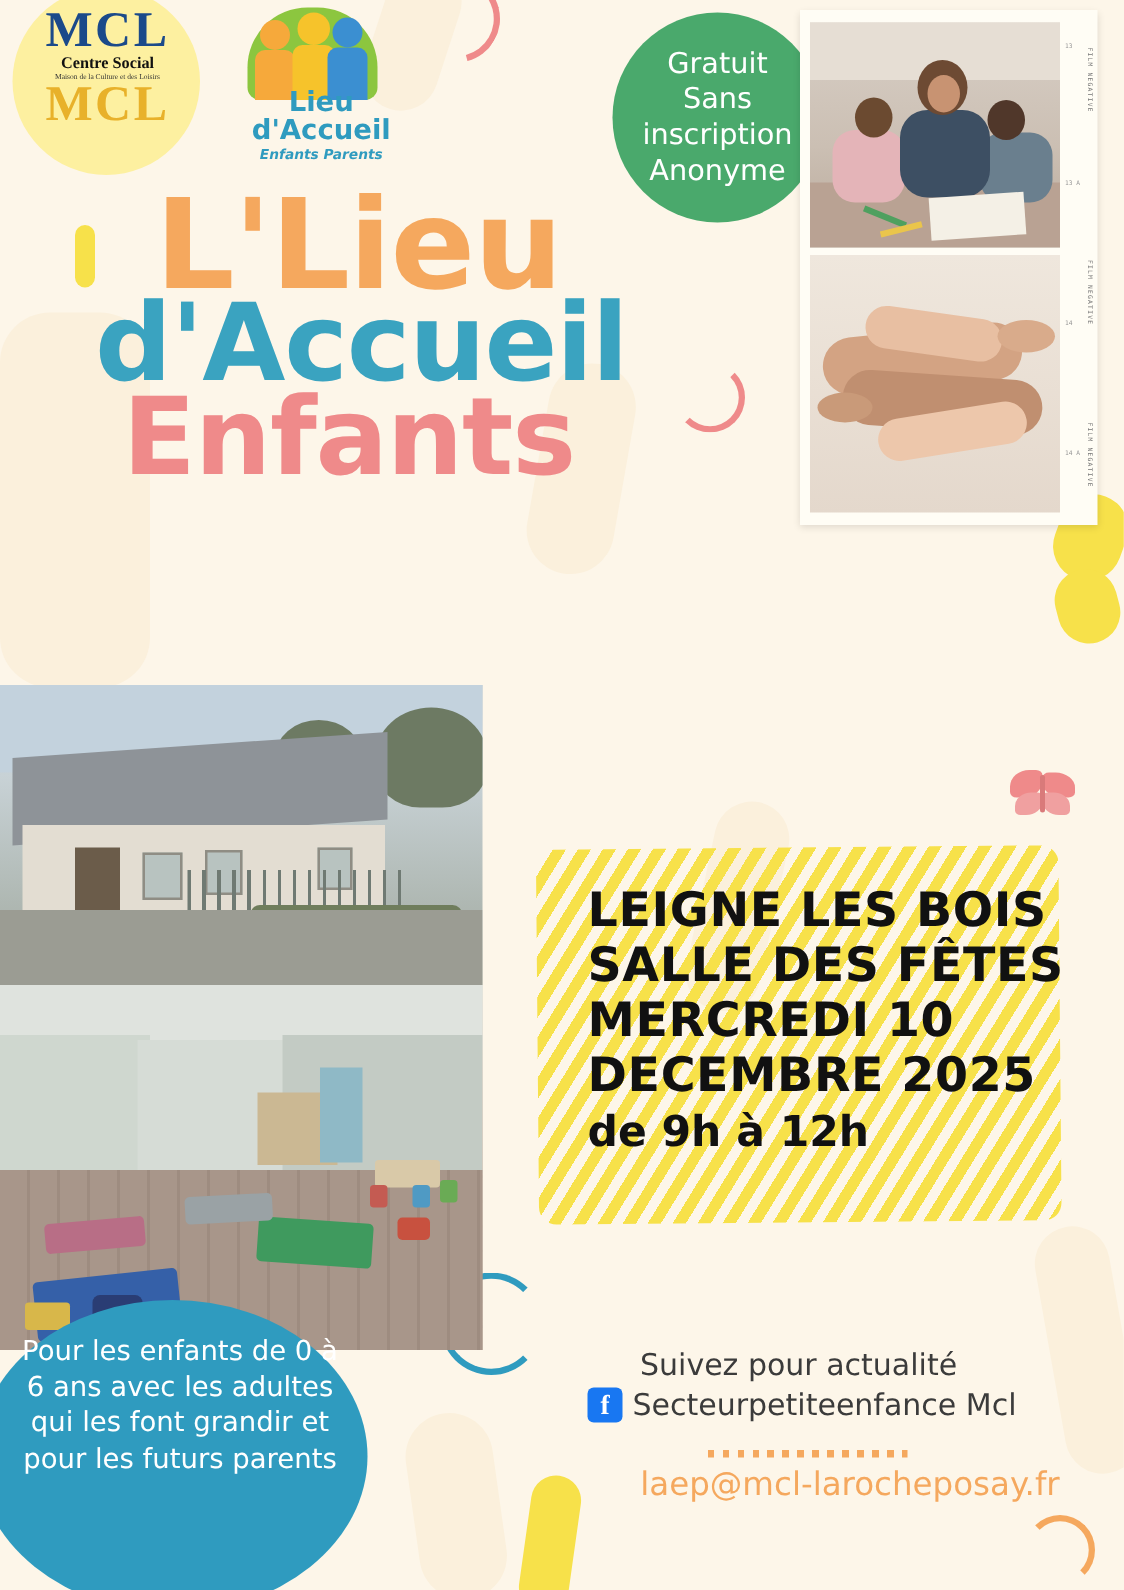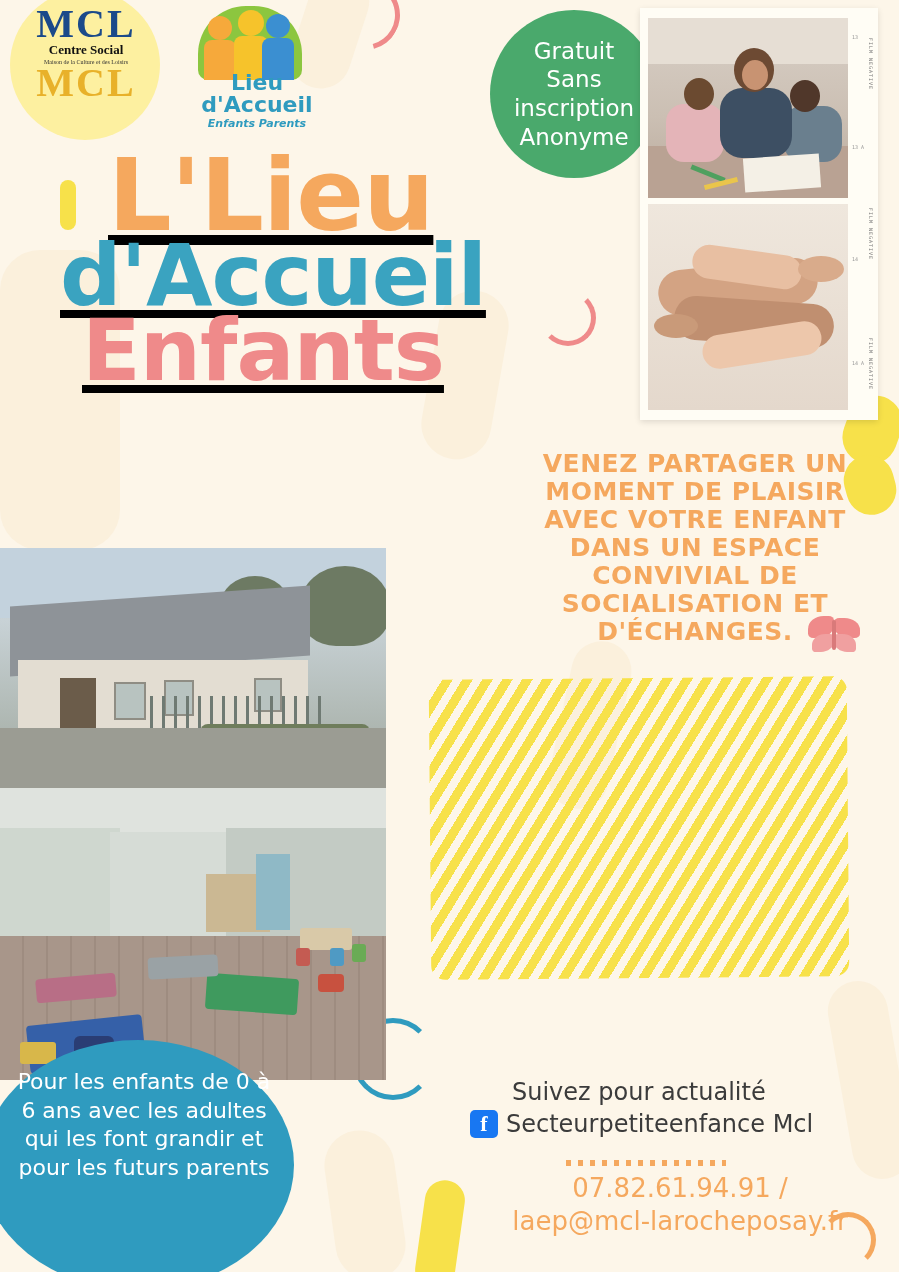--- a/index.html
+++ b/index.html
@@ -94,21 +94,21 @@
   .ph1 .paper{position:absolute;left:96px;bottom:8px;width:76px;height:34px;background:#f4f0e6;transform:rotate(-4deg);}
   .ph1 .pen1{position:absolute;left:42px;bottom:22px;width:36px;height:5px;background:#4fa05f;transform:rotate(22deg);}
   .ph1 .pen2{position:absolute;left:56px;bottom:12px;width:34px;height:5px;background:#eac54b;transform:rotate(-14deg);}
 
   
   .ph2{top:196px;height:206px;background:linear-gradient(180deg,#efe7dd 0%,#e4d8cc 100%);}
   .ph2 .hand{position:absolute;border-radius:40px;}
   .ph2 .fingers{position:absolute;border-radius:50%;}
 
   
-  .title{position:absolute;left:60px;top:150px;width:520px;text-decoration:underline;}
+  .title{position:absolute;left:76px;top:150px;width:520px;}
   .title div{
     font-family:"DejaVu Sans", sans-serif;
     font-weight:700;line-height:0.92;letter-spacing:-1px;
   }
   .t-lieu{font-size:100px;color:#f5a85e;margin-left:48px;}
   .t-accueil{font-size:86px;color:#3aa3c0;margin-left:0px;margin-top:-6px;}
   .t-enfants{font-size:86px;color:#ef8a8a;margin-left:22px;margin-top:-4px;}
   .t-parents{font-size:86px;color:#63b96e;margin-left:56px;margin-top:-4px;}
 
   
@@ -292,21 +292,20 @@
     <div class="film-label" style="top:200px;">FILM NEGATIVE</div>
     <div class="film-label" style="top:330px;">FILM NEGATIVE</div>
   </div>
 
   <div class="title">
     <div class="t-lieu">L'Lieu</div>
     <div class="t-accueil">d'Accueil</div>
     <div class="t-enfants">Enfants</div>
   </div>
 
-  <div class="venez">VENEZ PARTAGER UN MOMENT DE PLAISIR AVEC VOTRE ENFANT DANS UN ESPACE CONVIVIAL DE SOCIALISATION ET D'ÉCHANGES.</div>
 
   <div class="butterfly" style="left:808px;top:616px;width:56px;height:40px;">
     <div style="position:absolute;left:0;top:0;width:26px;height:22px;background:#ef8a8a;border-radius:60% 20% 60% 20%;"></div>
     <div style="position:absolute;left:26px;top:2px;width:26px;height:20px;background:#ef8a8a;border-radius:20% 60% 20% 60%;"></div>
     <div style="position:absolute;left:4px;top:18px;width:22px;height:18px;background:#f0a0a0;border-radius:60% 20% 60% 20%;"></div>
     <div style="position:absolute;left:26px;top:18px;width:22px;height:18px;background:#f0a0a0;border-radius:20% 60% 20% 60%;"></div>
     <div style="position:absolute;left:24px;top:4px;width:4px;height:30px;background:#d97a7a;border-radius:3px;"></div>
   </div>
 
   <div class="photo-building pb">
@@ -342,27 +341,33 @@
     <div class="mat" style="left:36px;top:188px;width:80px;height:24px;background:#b86e86;transform:rotate(-5deg);"></div>
     <div class="mat" style="left:74px;top:248px;width:40px;height:22px;background:#2a3d74;border-radius:6px;"></div>
     <div class="mat" style="left:20px;top:254px;width:36px;height:22px;background:#d8b74a;border-radius:3px;"></div>
     <div class="mat" style="left:318px;top:186px;width:26px;height:18px;background:#c8513f;border-radius:4px;"></div>
   </div>
 
   <div class="teal-circle"></div>
   <div class="teal-text">Pour les enfants de 0 à 6 ans avec les adultes qui les font grandir et pour les futurs parents</div>
 
   <div class="highlight"></div>
+  <div class="event">
+    <div class="l">LEIGNE LES BOIS</div>
+    <div class="l">SALLE DES FÊTES</div>
+    <div class="l">MERCREDI 10</div>
+    <div class="l">DECEMBRE 2025</div>
+    <div class="hours">de 9h à 12h</div>
+  </div>
 
   <div class="follow">
     <div class="line1">Suivez pour actualité</div>
     <div class="fb-row">
       <div class="fb-icon">f</div>
       <div>Secteurpetiteenfance Mcl</div>
     </div>
   </div>
   <div class="dots"></div>
   <div class="contact">
-    <div>07.82.61.94.91 /</div>
     <div>laep@mcl-larocheposay.fr</div>
   </div>
 
 </div>
 
 </body></html>

